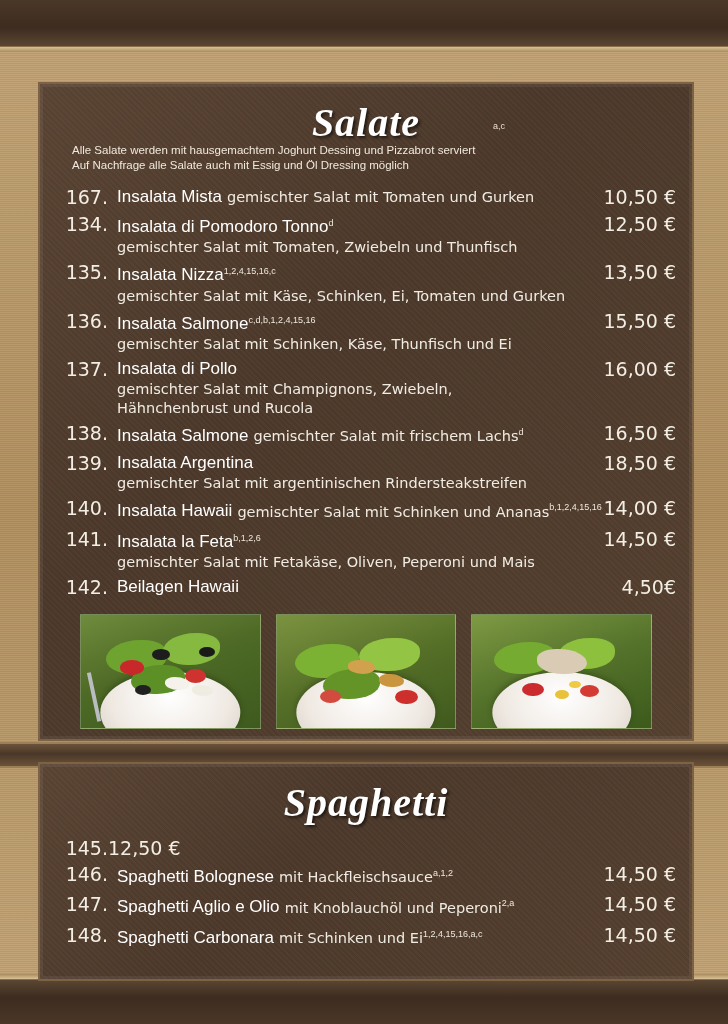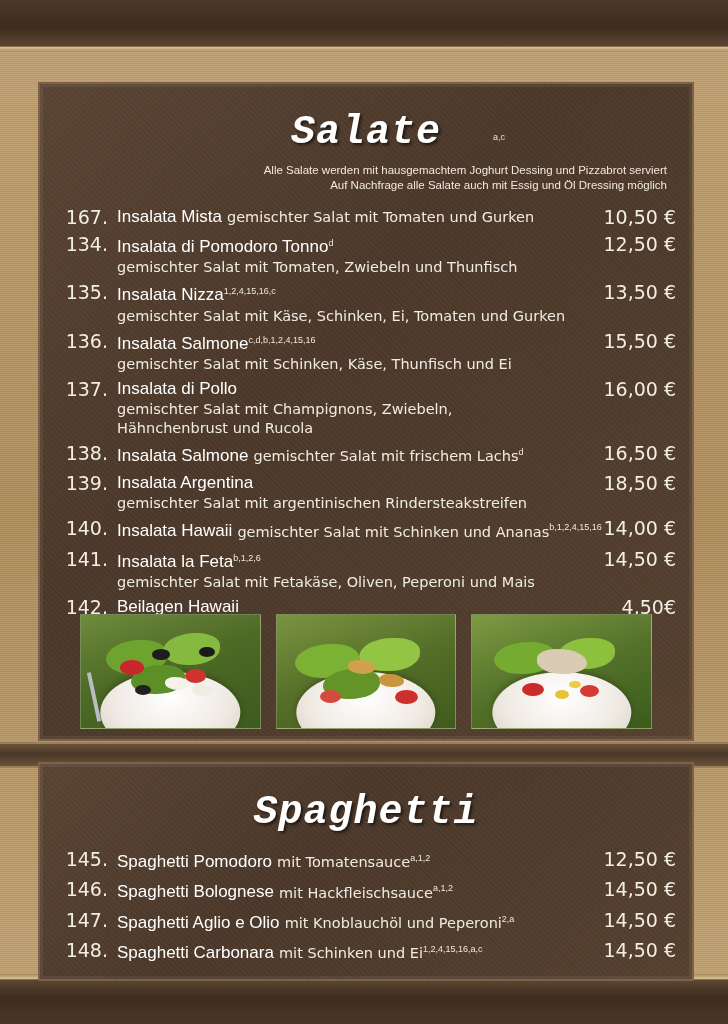--- a/index.html
+++ b/index.html
@@ -76,48 +76,48 @@
     position: absolute;
     left: 0; right: 0;
     height: 22px;
     background: linear-gradient(180deg, #6b533a 0%, #4a3728 45%, #6b533a 100%);
     border-top: 2px solid #9c7f56;
     border-bottom: 2px solid #9c7f56;
   }
   .strip-1 { top: 742px; }
 
   h1.script {
-    font-family: Liberation Mono, monospace;
+    font-family: Liberation Serif, serif;
     font-style: italic;
     font-weight: bold;
     color: #ffffff;
     font-size: 40px;
     text-align: center;
-    margin: 12px;
+    margin: 1px;
     padding-top: 14px;
     letter-spacing: 1px;
     text-shadow: 2px 2px 3px rgba(0,0,0,0.6);
   }
   .title-wrap { position: relative; }
   .title-sup {
     position: absolute;
     font-size: 9px;
     color: #e8e0d2;
     font-style: normal;
     font-weight: normal;
     font-family: "Liberation Sans", sans-serif;
   }
   .subtitle {
     color: #f0e9dd;
     font-size: 11.5px;
-    text-align: right;
+    text-align: left;
     font-family: "Liberation Sans", sans-serif;
     line-height: 15px;
     margin: 0;
-    padding: 0 25px;
+    padding: 0 32px;
   }
   .subtitle.s1 { margin-top: -4px; }
 
   
   .menu {
     margin-top: 12px;
     padding: 0 16px 0 22px;
   }
   .item {
     display: flex;
@@ -394,26 +394,20 @@
     </div>
   </div>
 
   <div class="card card-spaghetti">
     <h1 class="script">Spaghetti</h1>
 
     <div class="sp-menu">
 
       <div class="item">
         <div class="item-num">145.</div>
-        <div class="item-body">
-          <div class="dish-line">
-            <span class="dish-name">Spaghetti Pomodoro</span>
-            <span class="dish-desc">mit Tomatensauce</span><sup class="alg">a,1,2</sup>
-          </div>
-        </div>
         <div class="item-price">12,50 €</div>
       </div>
 
       <div class="item">
         <div class="item-num">146.</div>
         <div class="item-body">
           <div class="dish-line">
             <span class="dish-name">Spaghetti Bolognese</span>
             <span class="dish-desc">mit Hackfleischsauce</span><sup class="alg">a,1,2</sup>
           </div>

